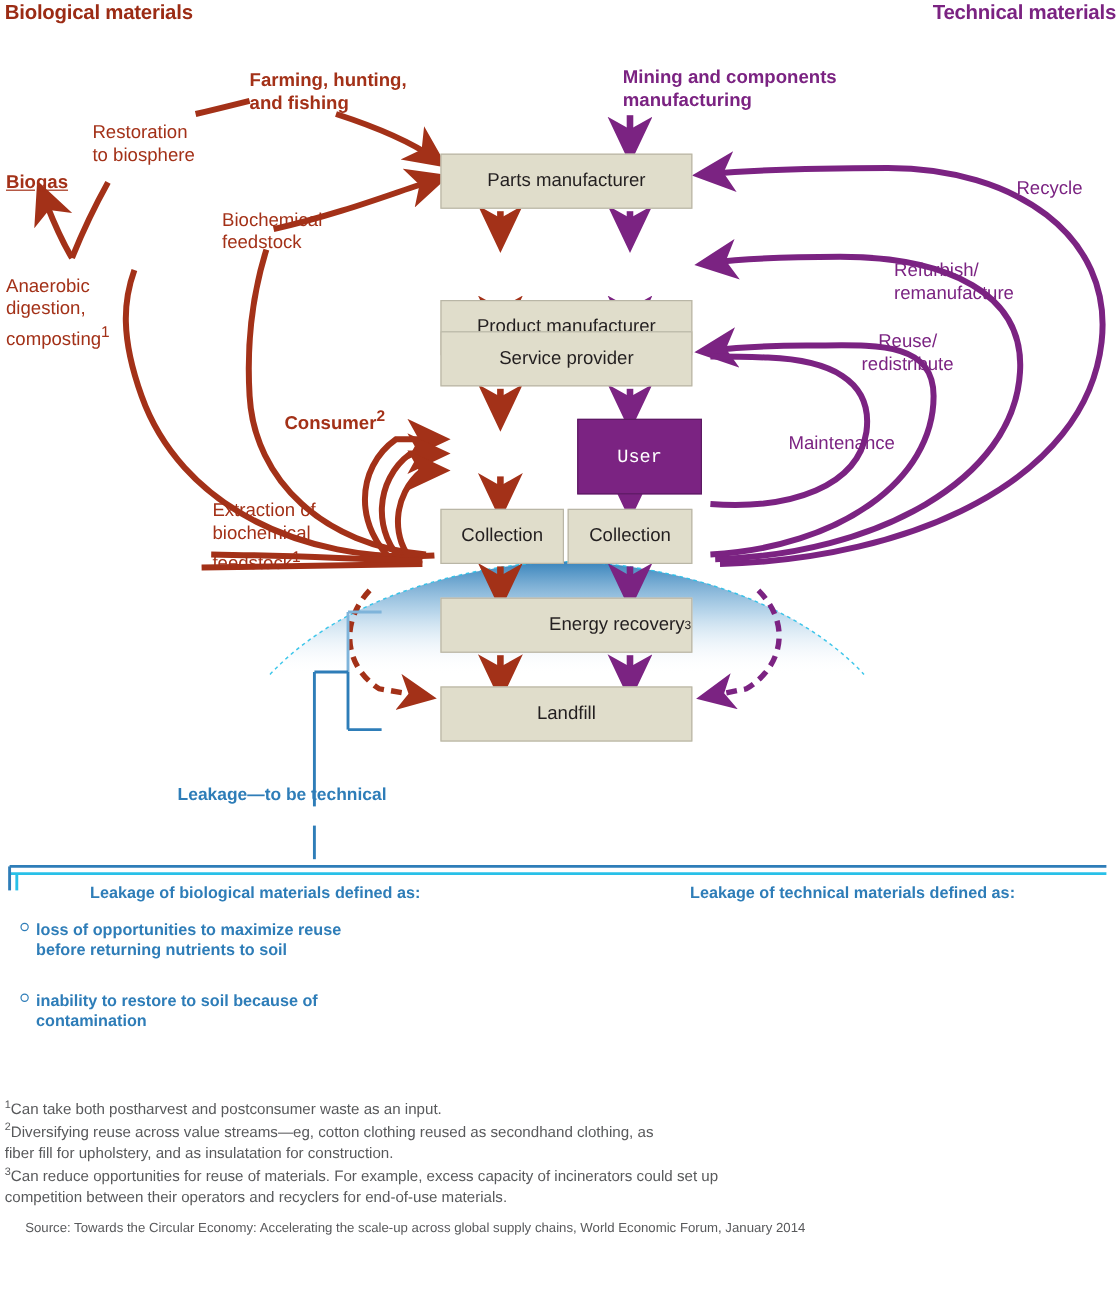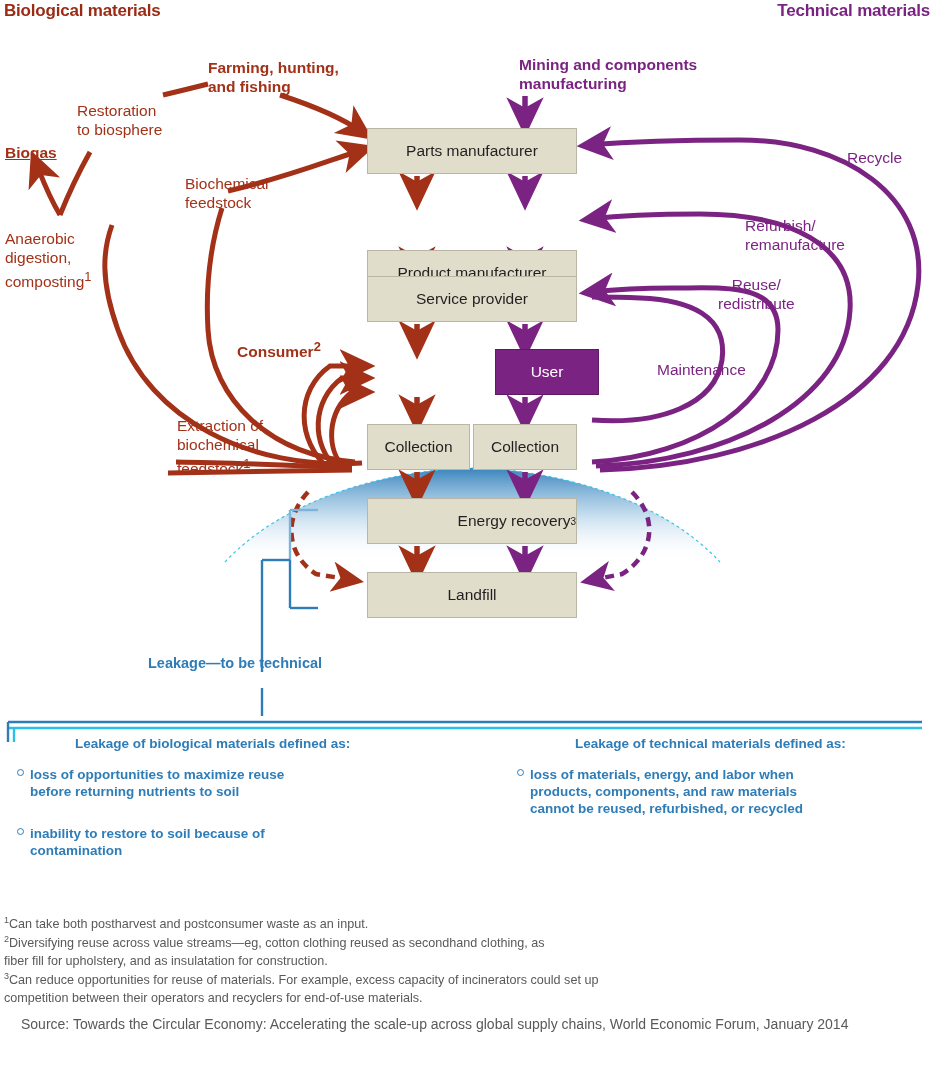--- a/index.html
+++ b/index.html
@@ -29,21 +29,21 @@
   .box.user{background:#7B2382;border:1.5px solid #5d1a63;color:#ffffff;}
   .box sup{font-size:10px;vertical-align:super;}
 
   .leak-title{position:absolute;font-size:14.5px;font-weight:bold;color:#2E7DB8;white-space:nowrap;}
   .leak-head{position:absolute;font-size:13.5px;font-weight:bold;color:#2E7DB8;white-space:nowrap;padding-left:44px;}
   .leak-li{position:absolute;font-size:13.5px;font-weight:bold;color:#2E7DB8;line-height:17px;}
   .leak-li .bl{position:absolute;left:-13px;top:3px;width:5px;height:5px;border:1px solid #2E7DB8;border-radius:50%;}
 
   .fn{position:absolute;font-size:12.6px;color:#58595B;line-height:17.5px;white-space:pre-line;}
   .fn sup{font-size:9px;vertical-align:super;}
-  .src{position:absolute;font-size:14px;color:#58595B;line-height:17.5px;}
+  .src{position:absolute;font-size:11px;color:#58595B;line-height:17.5px;}
 </style>
 </head>
 <body>
 
 <div id="stage">
 
   <svg class="layer" viewBox="0 0 930 1088">
     <defs>
       <marker id="ahR" markerWidth="7" markerHeight="7" refX="4.2" refY="3" orient="auto">
         <path d="M0,0 L6.2,3 L0,6 L1.6,3 Z" fill="#A33118"></path>
@@ -139,21 +139,21 @@
     </g>
   </svg>
 
   <div class="hdr hdr-bio">Biological materials</div>
   <div class="hdr hdr-tech">Technical materials</div>
 
   <div class="box" style="left:367px;top:128px;width:210px;height:46px;">Parts manufacturer</div>
   <div class="box" style="left:367px;top:202px;width:210px;height:46px;margin-top:48px;">Product manufacturer</div>
   <div class="box" style="left:367px;top:276px;width:210px;height:46px;">Service provider</div>
 
-  <div class="box user" style="left:495px;top:349px;width:104px;height:46px;">User</div>
+  <div class="box user" style="left:481px;top:349px;width:104px;height:63px;font-family:Liberation Mono, monospace;">User</div>
 
   <div class="box" style="left:367px;top:424px;width:103px;height:46px;">Collection</div>
   <div class="box" style="left:473px;top:424px;width:104px;height:46px;">Collection</div>
 
   <div class="box" style="left:367px;top:498px;width:210px;height:46px;justify-content:flex-end;">
     <span>Energy recovery</span>
       <sup>3</sup>
   </div>
   <div class="box" style="left:367px;top:572px;width:210px;height:46px;">Landfill</div>
 
@@ -189,26 +189,20 @@
     <span style="white-space:pre-line;">loss of opportunities to maximize reuse
 before returning nutrients to soil</span>
   </div>
   <div class="leak-li" style="left:30px;top:825px;width:360px;">
     <span class="bl"></span>
     <span style="white-space:pre-line;">inability to restore to soil because of
 contamination</span>
   </div>
 
   <div class="leak-head" style="left:531px;top:736px;">Leakage of technical materials defined as:</div>
-  <div class="leak-li" style="left:530px;top:766px;width:380px;">
-    <span class="bl"></span>
-    <span style="white-space:pre-line;">loss of materials, energy, and labor when
-products, components, and raw materials
-cannot be reused, refurbished, or recycled</span>
-  </div>
 
   <div class="fn" style="left:4px;top:912px;width:920px;"><sup>1</sup><span>Can take both postharvest and postconsumer waste as an input.</span></div>
   <div class="fn" style="left:4px;top:931px;width:920px;"><sup>2</sup><span>Diversifying reuse across value streams—eg, cotton clothing reused as secondhand clothing, as
  fiber fill for  upholstery, and as insulatation for construction.</span></div>
   <div class="fn" style="left:4px;top:968px;width:920px;"><sup>3</sup><span>Can reduce opportunities for reuse of materials. For example, excess capacity of incinerators could set up
 competition between their operators and recyclers for end-of-use materials.</span></div>
 
   <div class="src" style="left:21px;top:1016px;width:860px;">Source: Towards the Circular Economy: Accelerating the scale-up across global supply chains, World Economic Forum, January 2014</div>
 
 </div>

